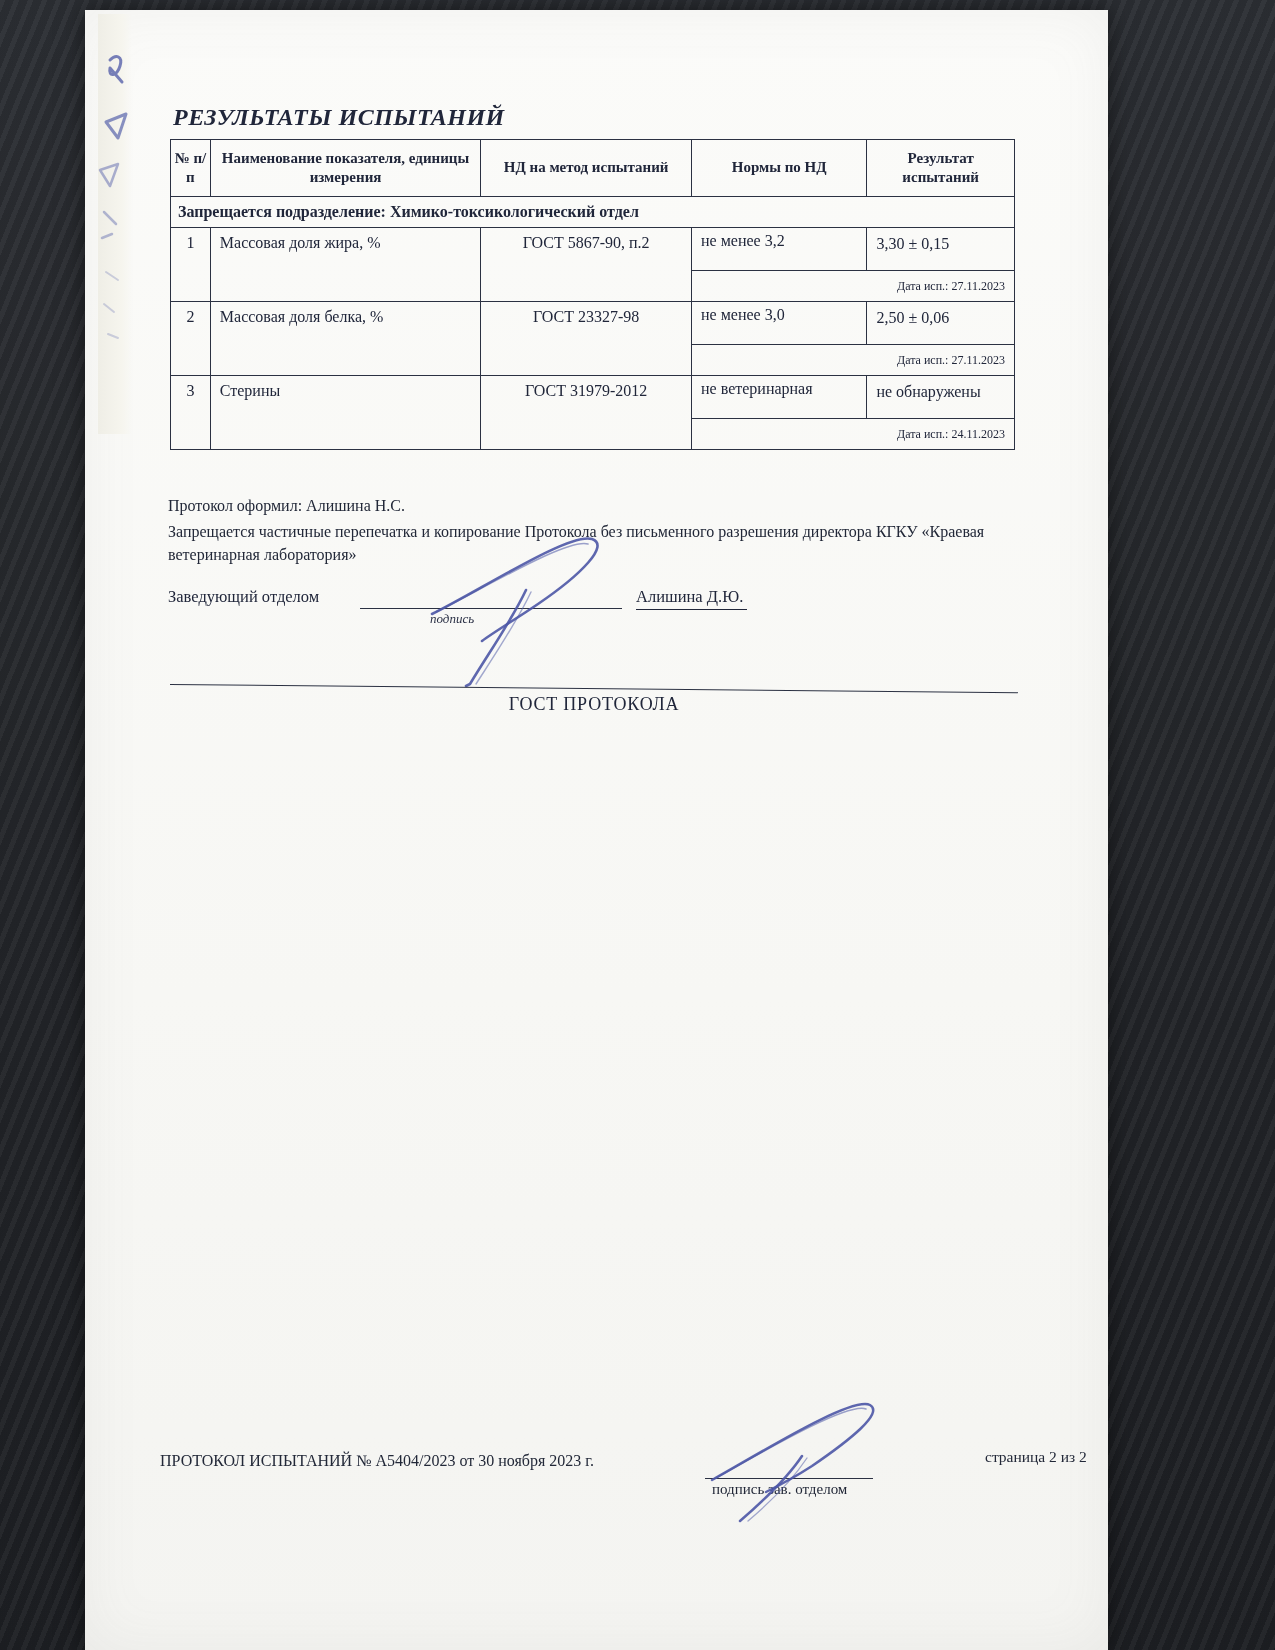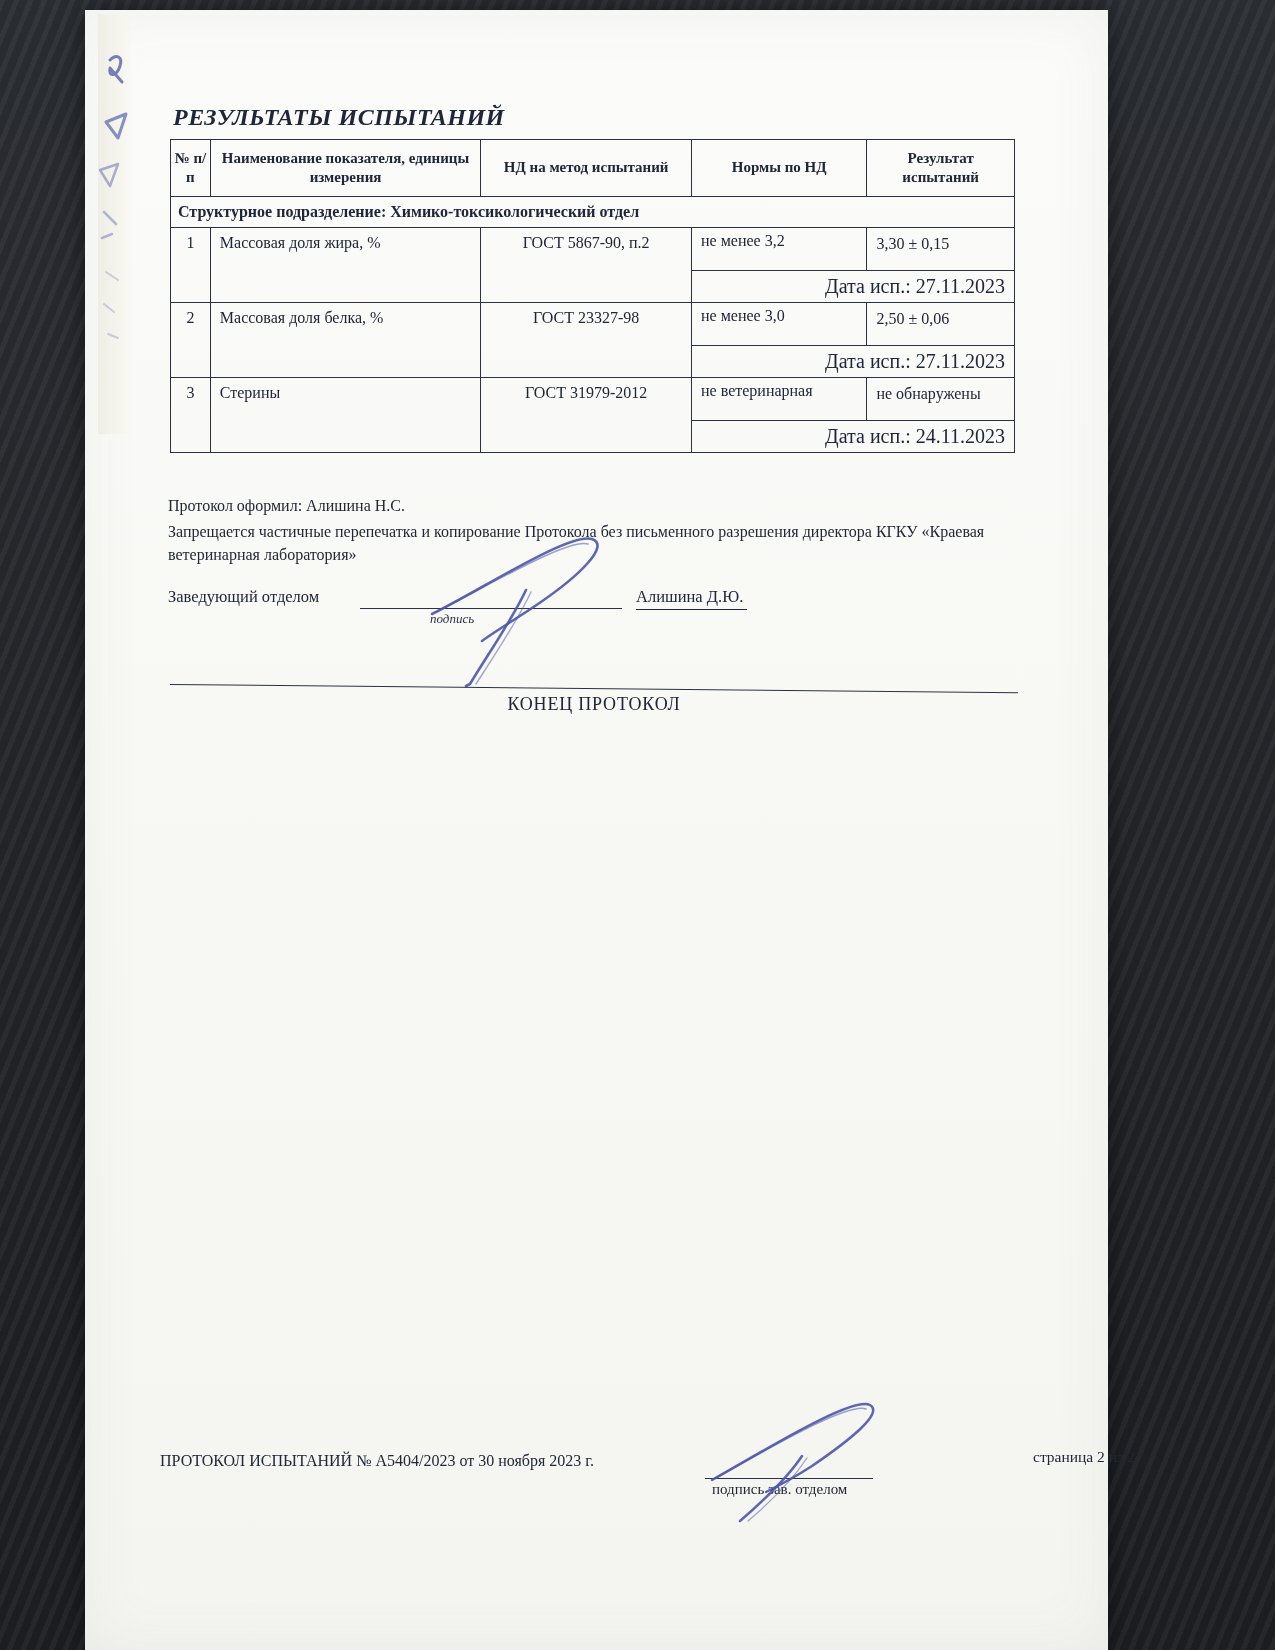--- a/index.html
+++ b/index.html
@@ -43,41 +43,41 @@
     padding:5px 2px;line-height:1.3;height:46px;
   }
   td.section-cell{
     font-size:16px;font-weight:700;padding:3px 7px;height:24px;vertical-align:middle;
   }
   td.c-num{width:37px;text-align:center;vertical-align:top;padding-top:6px;font-size:16px;}
   td.c-name{text-align:left;vertical-align:top;padding:6px 9px;font-size:16px;}
   td.c-method{text-align:center;vertical-align:top;padding:6px 4px;font-size:16px;}
   td.c-norm{text-align:left;vertical-align:top;padding:4px 9px;font-size:16px;height:34px;}
   td.c-result{text-align:left;vertical-align:top;padding:7px 9px 2px;font-size:16px;}
-  td.c-date{text-align:right;padding:4px 9px;font-size:20px;height:22px;vertical-align:middle;}
+  td.c-date{text-align:right;padding:4px 9px;font-size:12px;height:22px;vertical-align:middle;}
   .notes-bold{
     left:168px;top:424px;font-size:16px;font-weight:700;line-height:23px;color:#20263a;
   }
   .prepared{left:168px;top:497px;font-size:16px;color:#222838;}
   .restriction{
     left:168px;top:520px;width:868px;font-size:16px;line-height:23px;color:#222838;
   }
   .sig-role{left:168px;top:587px;font-size:16.5px;color:#20263a;}
   .sig-line{left:360px;top:590px;width:262px;height:18px;border-bottom:1.6px solid #2b3142;}
   .sig-caption{left:430px;top:611px;font-size:13px;font-style:italic;color:#2a3045;}
   .sig-name{
     left:636px;top:587px;font-size:16.5px;color:#20263a;
     border-bottom:1.4px solid #20263a;padding:0 4px 2px 0;
   }
   .end-rule{left:170px;top:684px;width:848px;border-top:1.6px solid #2b3142;transform:rotate(0.55deg);transform-origin:left top;}
   .end-text{left:170px;top:694px;width:848px;text-align:center;font-size:18px;letter-spacing:0.8px;color:#20263a;}
   .footer-ref{left:160px;top:1452px;font-size:16px;color:#222838;}
   .footer-sig-line{left:705px;top:1460px;width:168px;height:18px;border-bottom:1.5px solid #2b3142;}
   .footer-sig-caption{left:712px;top:1481px;font-size:15px;color:#222838;}
-  .footer-page{left:985px;top:1448px;font-size:15.5px;color:#222838;margin-left:48px;}
+  .footer-page{left:985px;top:1448px;font-size:15.5px;color:#222838;}
   svg.ink{overflow:visible;}
   .ink path, .ink polygon{fill:none;stroke:#4c57a6;stroke-linecap:round;stroke-linejoin:round;}
 </style>
 </head>
 <body>
 
 <div class="scan-bg"></div>
 
 <div class="paper"></div>
 <div class="paper-edge-strip"></div>
@@ -104,21 +104,21 @@
     <tr>
       <th>№ п/п</th>
       <th>Наименование показателя, единицы измерения</th>
       <th>НД на метод испытаний</th>
       <th>Нормы по НД</th>
       <th>Результат испытаний</th>
     </tr>
   </thead>
   <tbody>
     <tr>
-      <td class="section-cell" colspan="5">Структурное подразделение: Химико-токсикологический отдел</td>
+      <td class="section-cell" colspan="5">Запрещается подразделение: Химико-токсикологический отдел</td>
     </tr>
 
     <tr>
       <td class="c-num" rowspan="2">1</td>
       <td class="c-name" rowspan="2">Массовая доля жира, %</td>
       <td class="c-method" rowspan="2">ГОСТ 5867-90, п.2</td>
       <td class="c-norm">не менее 3,2</td>
       <td class="c-result">3,30 ± 0,15</td>
     </tr>
     <tr>
@@ -162,21 +162,21 @@
 <div class="abs sig-name">Алишина Д.Ю.</div>
 
 <svg class="abs ink" style="left:418px;top:528px;" width="215" height="160" viewBox="0 0 215 160">
   <path d="M14 86 C 66 60 152 4 174 11 C 192 17 164 46 120 76 C 98 91 76 104 64 113" stroke-width="2.6" opacity="0.9"></path>
   <path d="M18 84 C 70 58 150 10 170 16" stroke-width="1.6" opacity="0.55"></path>
   <path d="M108 62 C 94 92 70 126 52 156 L 48 158" stroke-width="2.6" opacity="0.9"></path>
   <path d="M113 64 C 99 94 76 128 58 156" stroke-width="1.4" opacity="0.5"></path>
 </svg>
 
 <div class="abs end-rule"></div>
-<div class="abs end-text">КОНЕЦ ПРОТОКОЛ</div>
+<div class="abs end-text">ГОСТ ПРОТОКОЛА</div>
 
 <div class="abs footer-ref">ПРОТОКОЛ ИСПЫТАНИЙ № А5404/2023 от 30 ноября 2023 г.</div>
 <div class="abs footer-sig-line"></div>
 <div class="abs footer-sig-caption">подпись зав. отделом</div>
 <div class="abs footer-page">страница 2 из 2</div>
 
 <svg class="abs ink" style="left:700px;top:1388px;" width="200" height="135" viewBox="0 0 200 135">
   <path d="M12 92 C 62 64 152 8 170 17 C 184 25 150 52 112 78 C 95 89 78 98 66 104" stroke-width="2.5" opacity="0.9"></path>
   <path d="M16 90 C 66 62 148 14 166 21" stroke-width="1.5" opacity="0.55"></path>
   <path d="M102 68 C 86 92 62 114 40 133" stroke-width="2.5" opacity="0.9"></path>

